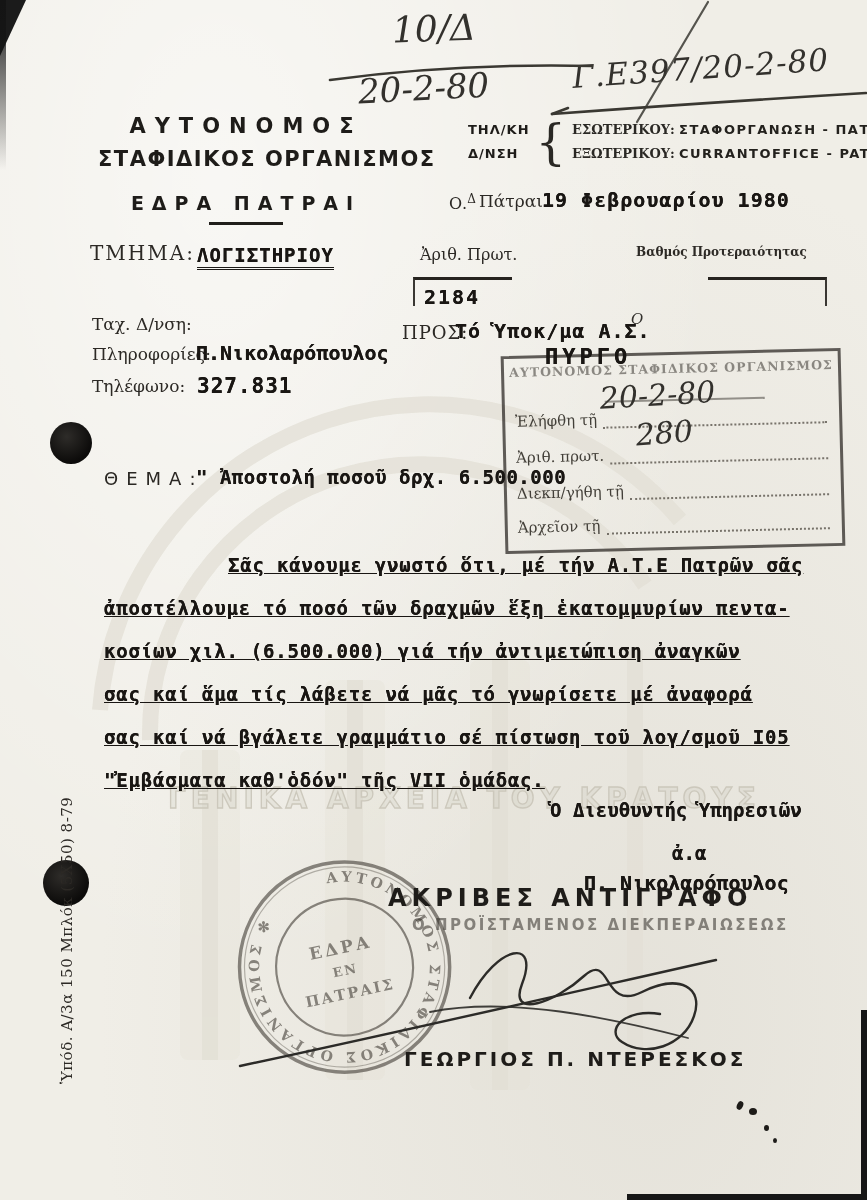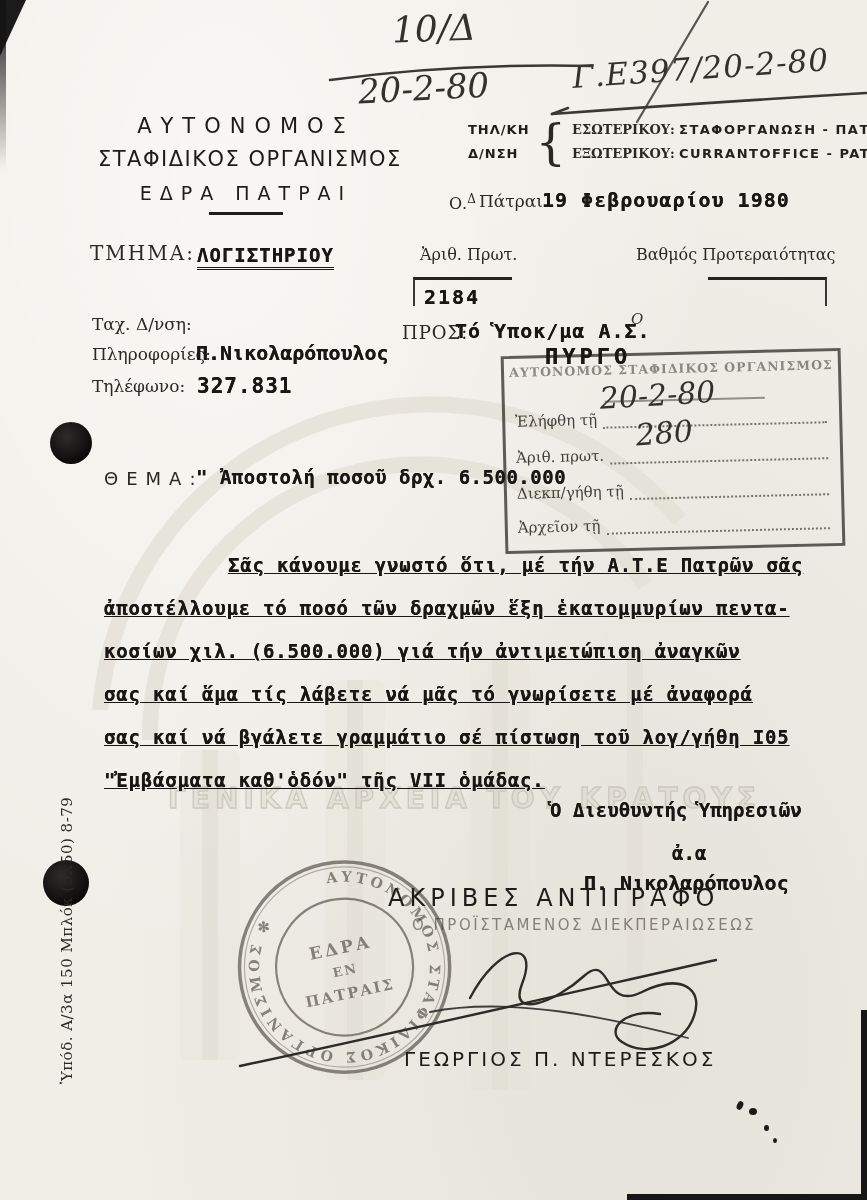--- a/index.html
+++ b/index.html
@@ -9,60 +9,60 @@
       radial-gradient(ellipse at 25% 15%, rgba(255,255,255,.55), transparent 55%),
       radial-gradient(ellipse at 75% 85%, rgba(208,204,193,.35), transparent 60%),
       #f0eee7;
     font-family:"DejaVu Sans", sans-serif; color:#23211d;
   }
   .abs { position:absolute; white-space:nowrap; }
 
   
   .typed { font-family:"DejaVu Sans Mono", monospace; font-weight:bold; color:#191613; text-shadow:0 0 .6px #191613; }
   .print { font-family:"DejaVu Serif", serif; color:#2c2925; }
-  .printsans { font-family:"DejaVu Sans", sans-serif; font-weight:normal; color:#1e1c19; }
+  .printsans { font-family:"DejaVu Sans", sans-serif; font-weight:bold; color:#1e1c19; }
   .hand { font-family:"DejaVu Serif", serif; font-style:italic; color:#33312d; }
 
   
   .corner-tl { left:0; top:0; width:0; height:0; border-top:56px solid #1b1b1b; border-right:26px solid transparent; }
   .edge-l { left:0; top:0; width:6px; height:170px; background:linear-gradient(#141414,rgba(20,20,20,0)); }
   .edge-r { right:0; top:1010px; width:6px; height:190px; background:#161616; }
   .edge-b { right:0; bottom:0; width:240px; height:6px; background:#161616; }
   .hole { background:radial-gradient(circle at 40% 35%, #2e2c29, #0c0b0a 70%); border-radius:50%; }
   .hole1 { left:50px; top:422px; width:42px; height:42px; }
   .hole2 { left:43px; top:860px; width:46px; height:46px; }
 
   
   .hw-ref   { left:392px; top:8px;  font-size:36px; transform:rotate(-2deg); }
   .hw-date  { left:358px; top:68px; font-size:34px; transform:rotate(-3deg); }
   .hw-ge    { left:572px; top:50px; font-size:31px; transform:rotate(-4deg); letter-spacing:1px; }
 
   
   .lh { left:98px; top:114px; width:296px; text-align:center; }
   .lh-1 { font-size:21px; letter-spacing:9px; }
   .lh-2 { font-size:21px; letter-spacing:1.5px; margin-top:9px; }
-  .lh-3 { font-size:19px; letter-spacing:8px; margin-top:11px; }
+  .lh-3 { font-size:19px; letter-spacing:8px; margin-top:21px; }
   .lh-u { width:74px; height:0; border-top:3px solid #201e1a; margin:8px auto 0; }
 
   .tg { left:468px; top:118px; display:flex; align-items:center; gap:6px; }
   .tg-labels div { font-size:13px; font-weight:bold; letter-spacing:1px; line-height:24px; }
   .tg-brace { font-family:"DejaVu Serif",serif; font-size:48px; font-weight:200; color:#2a2824; line-height:48px; }
   .tg-lines > div { font-size:13px; line-height:24px; }
   .tg-k { font-family:"DejaVu Serif",serif; font-weight:bold; color:#2a2824; }
   .tg-v { font-family:"DejaVu Sans",sans-serif; font-weight:bold; letter-spacing:1.5px; }
 
   .od { left:449px; top:192px; font-size:16px; }
   .od sup { font-size:12px; }
   .city { left:479px; top:191px; font-size:17px; }
   .date { left:542px; top:188px; font-size:20px; letter-spacing:1px; }
 
   .dept-l { left:90px;  top:241px; font-size:20px; letter-spacing:2px; }
   .dept-v { left:197px; top:244px; font-size:19px; letter-spacing:1px; border-bottom:3px double #1b1916; padding-bottom:1px; }
   .prot-l { left:420px; top:245px; font-size:16px; }
-  .prio-l { left:636px; top:245px; font-size:16px; }
+  .prio-l { left:636px; top:245px; font-size:12px;font-weight:bold; }
   .bk-l { left:413px; top:277px; width:97px;  height:26px; border-left:2px solid #3a3733; border-top:3px solid #26231f; }
   .bk-r { left:708px; top:277px; width:117px; height:26px; border-right:2px solid #3a3733; border-top:3px solid #26231f; }
   .prot-n { left:424px; top:285px; font-size:20px; letter-spacing:2px; }
 
   .addr-l { left:92px; top:314px; font-size:17px; }
   .info-l { left:92px; top:344px; font-size:17px; }
   .info-v { left:196px; top:341px; font-size:20px; }
   .tel-l  { left:92px; top:376px; font-size:17px; }
   .tel-v  { left:197px; top:374px; font-size:21px; letter-spacing:1px; }
 
@@ -233,21 +233,21 @@
   <div class="abs subj-l">ΘΕΜΑ:</div>
   <div class="abs typed subj-t">" Ἀποστολή ποσοῦ δρχ. 6.500.000</div>
 
   <div class="abs wm wm1">ΓΕΝΙΚΑ ΑΡΧΕΙΑ ΤΟΥ ΚΡΑΤΟΥΣ</div>
 
   <div class="abs body-text">
     <div class="bl">Σᾶς κάνουμε γνωστό ὅτι, μέ τήν Α.Τ.Ε Πατρῶν σᾶς</div>
     <div class="bl">ἀποστέλλουμε τό ποσό τῶν δραχμῶν ἕξη ἑκατομμυρίων πεντα-</div>
     <div class="bl">κοσίων χιλ. (6.500.000) γιά τήν ἀντιμετώπιση ἀναγκῶν</div>
     <div class="bl">σας καί ἅμα τίς λάβετε νά μᾶς τό γνωρίσετε μέ ἀναφορά</div>
-    <div class="bl">σας καί νά βγάλετε γραμμάτιο σέ πίστωση τοῦ λογ/γήθη Ι05</div>
+    <div class="bl">σας καί νά βγάλετε γραμμάτιο σέ πίστωση τοῦ λογ/σμοῦ Ι05</div>
     <div class="bl">"Ἐμβάσματα καθ'ὁδόν" τῆς VII ὁμάδας.</div>
   </div>
 
   <div class="abs typed sig-title">Ὁ Διευθυντής Ὑπηρεσιῶν</div>
   <div class="abs typed sig-aa">ἀ.α</div>
   <div class="abs typed sig-name">Π. Νικολαρόπουλος</div>
 
   <div class="abs printsans cert-1">ΑΚΡΙΒΕΣ ΑΝΤΙΓΡΑΦΟ</div>
   <div class="abs printsans cert-2">Ο ΠΡΟΪΣΤΑΜΕΝΟΣ ΔΙΕΚΠΕΡΑΙΩΣΕΩΣ</div>
   <div class="abs printsans cert-n">ΓΕΩΡΓΙΟΣ Π. ΝΤΕΡΕΣΚΟΣ</div>

